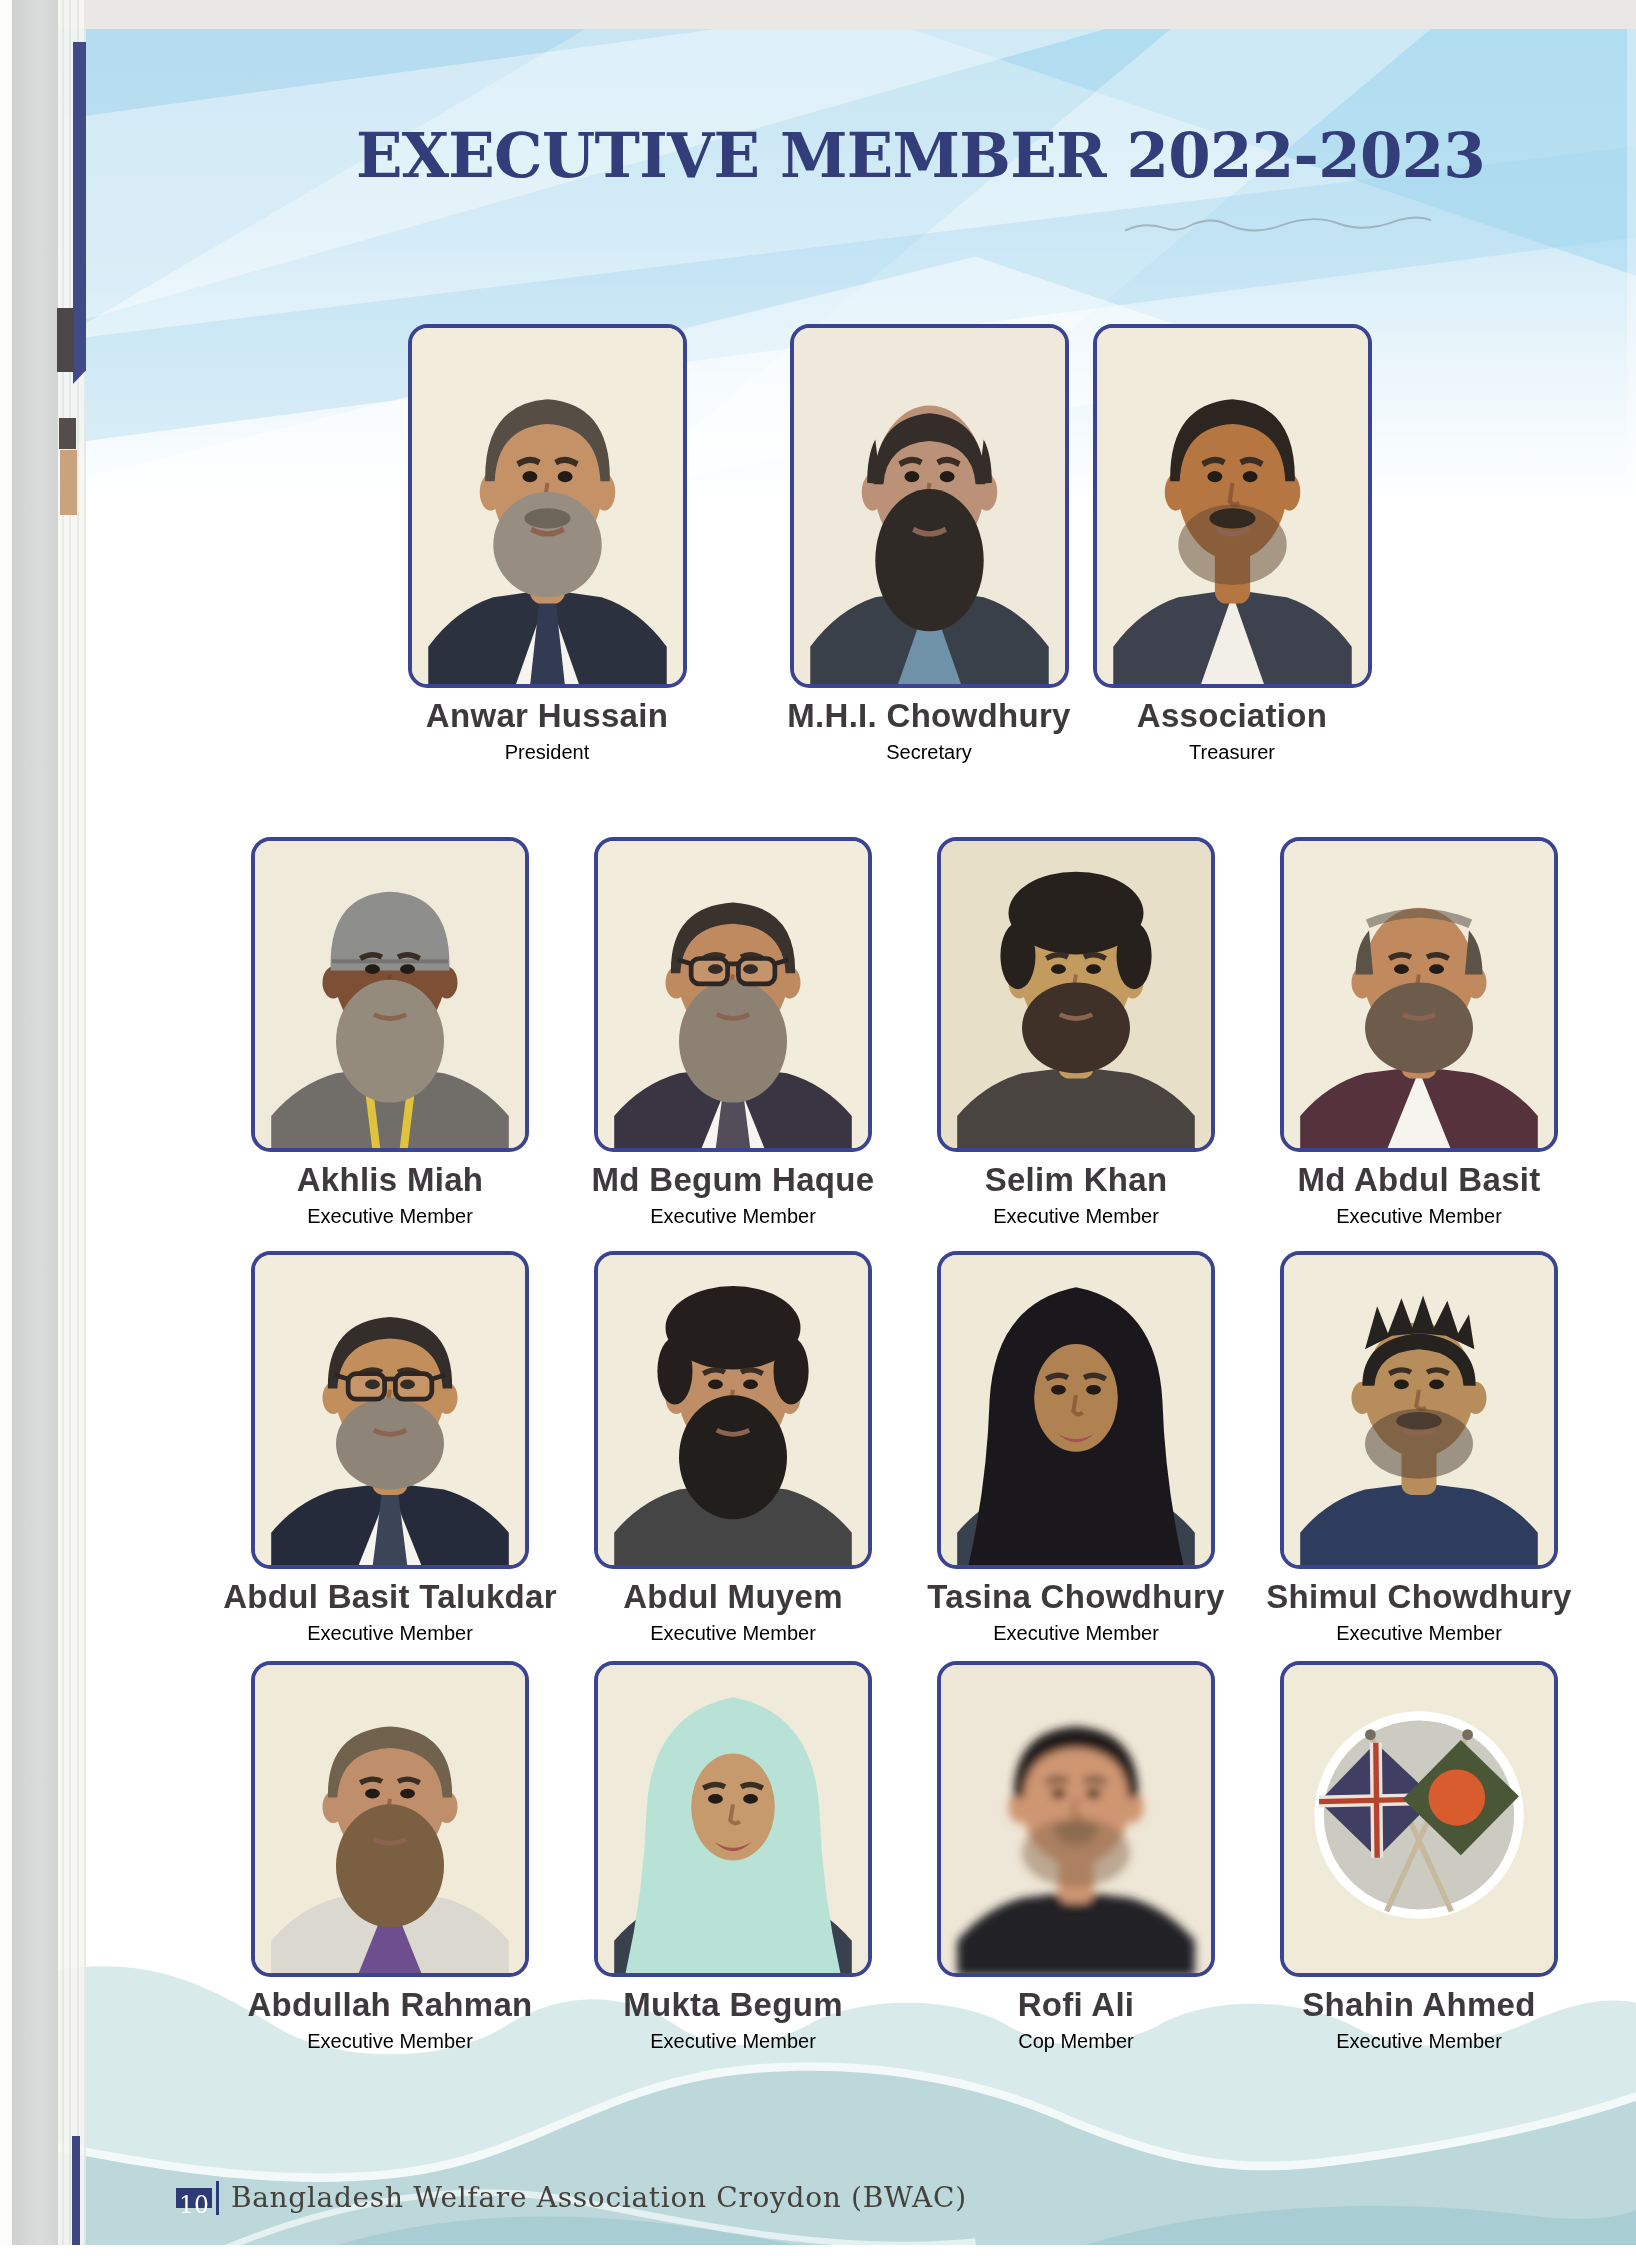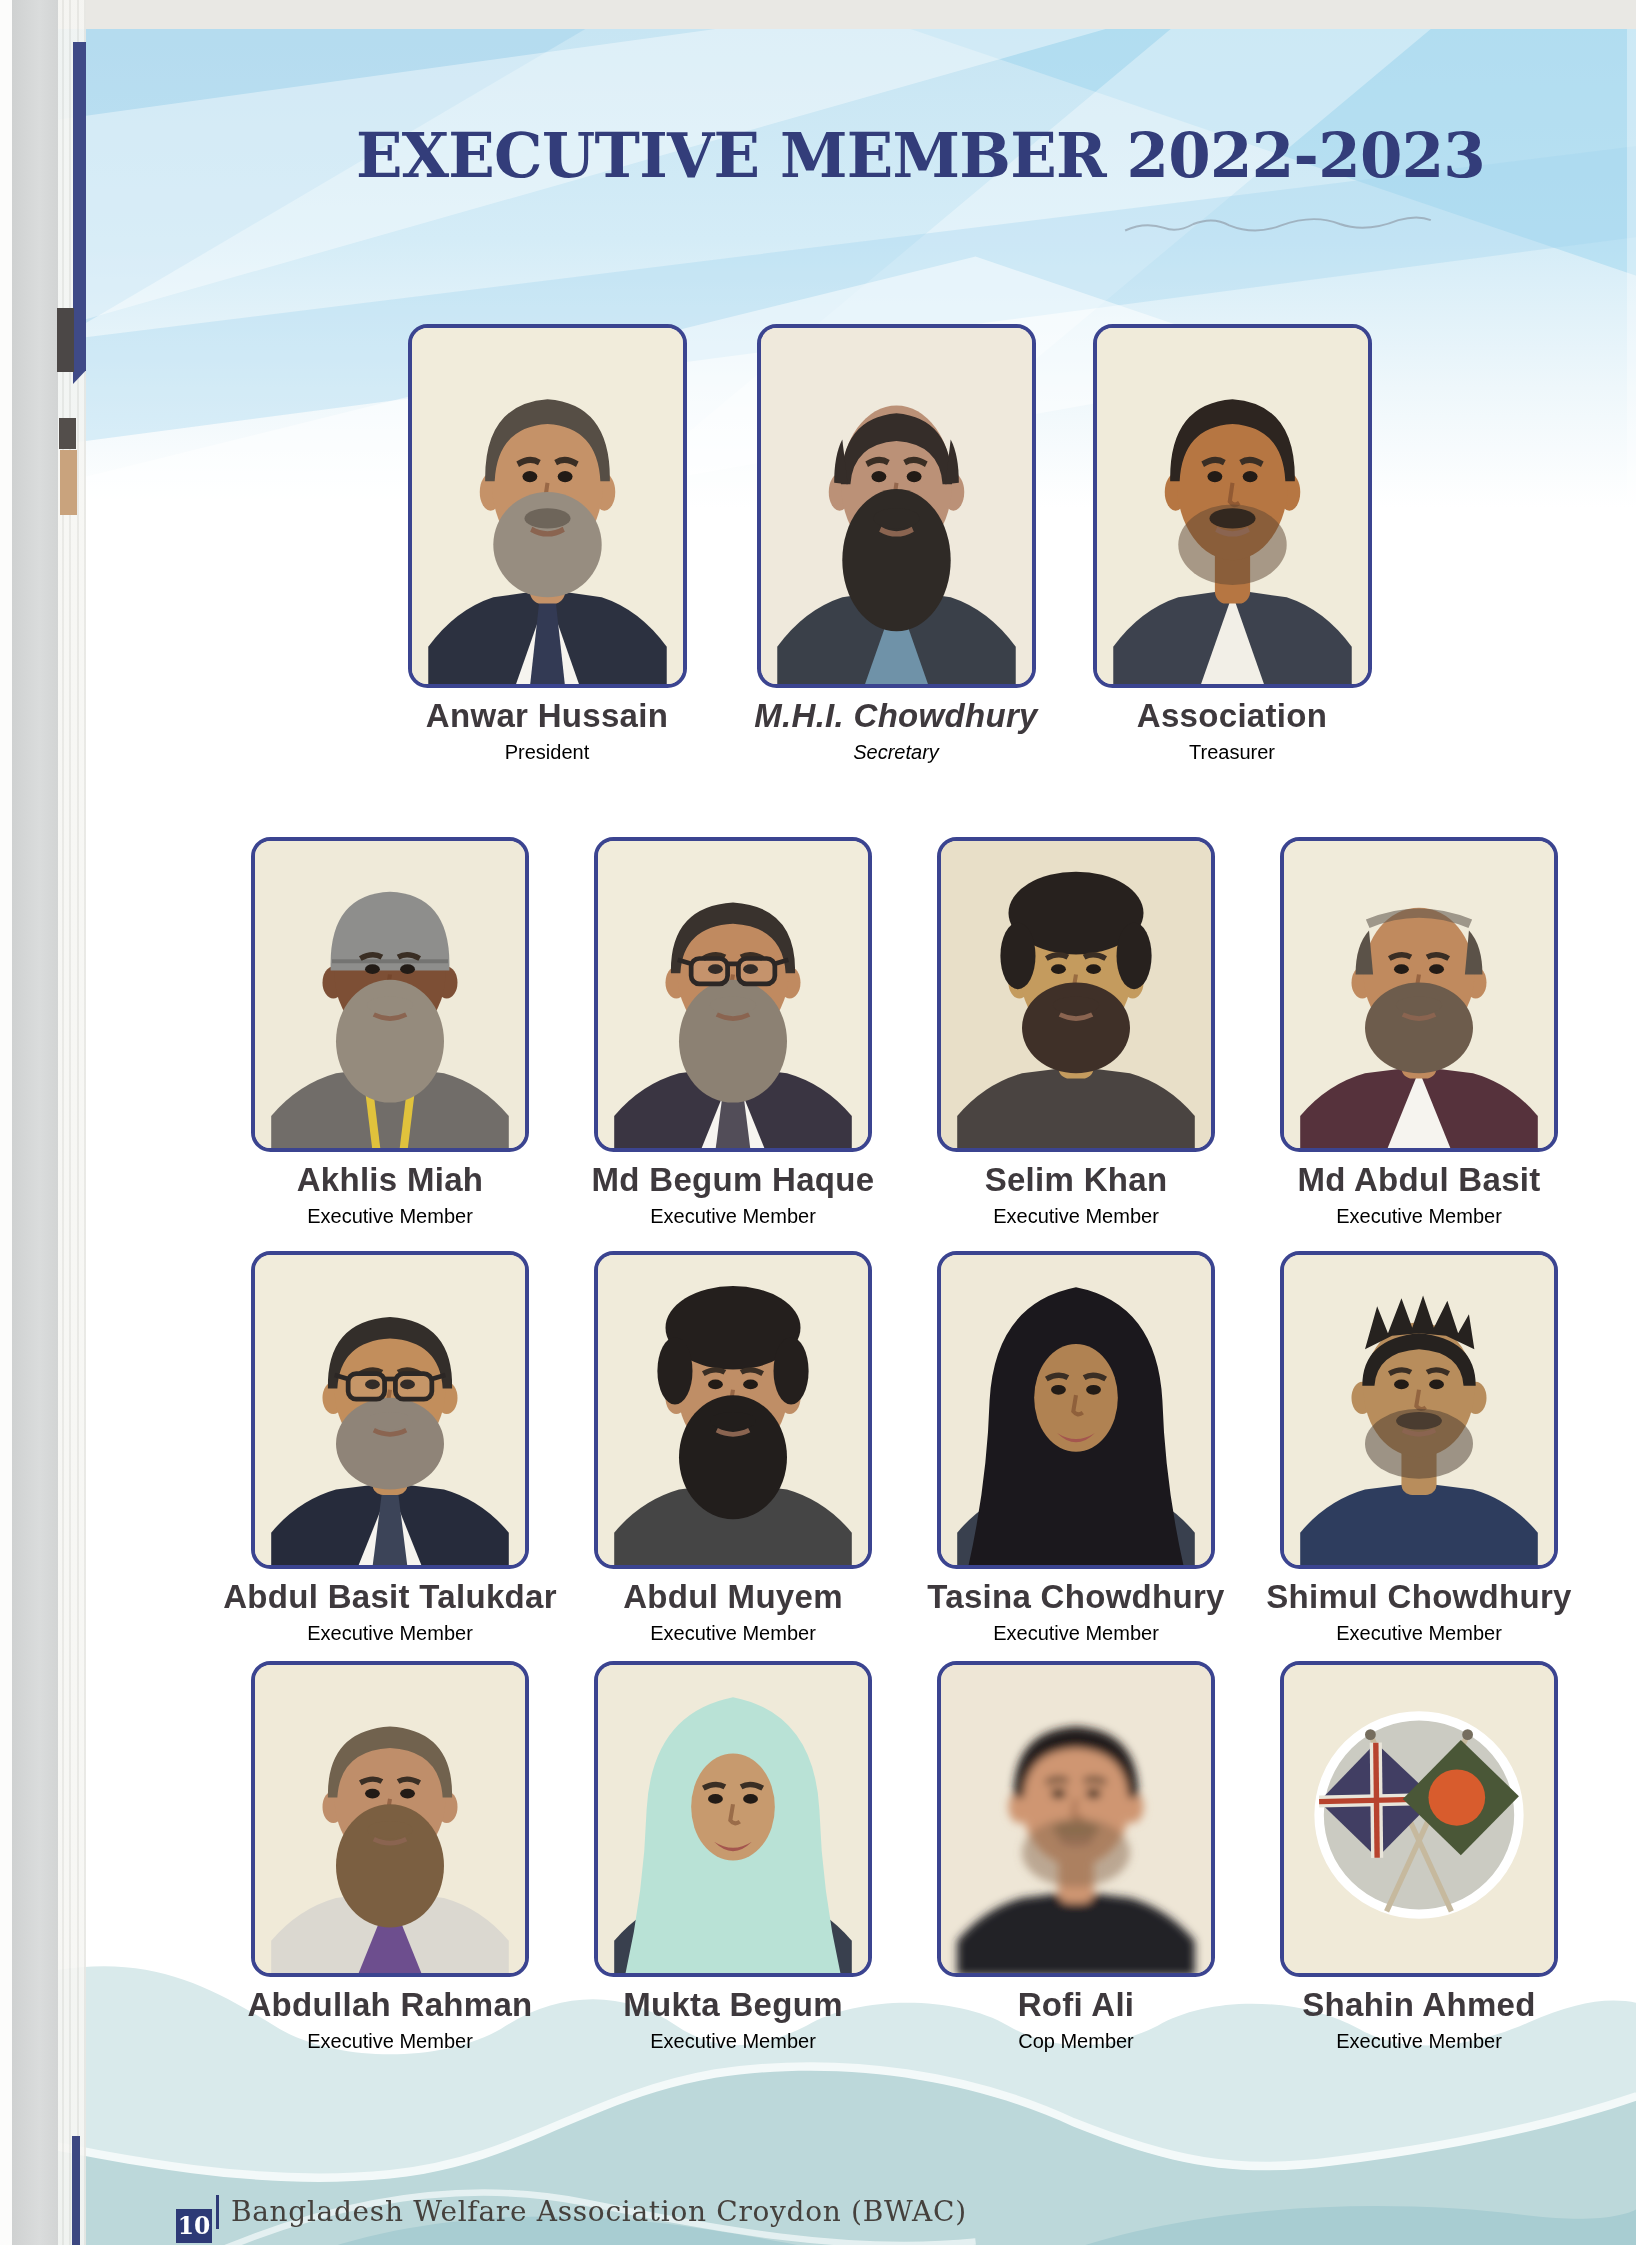--- a/index.html
+++ b/index.html
@@ -27,29 +27,29 @@
   .title{position:absolute;top:120px;left:204px;right:0;text-align:center;
          font-family:"DejaVu Serif",serif;font-weight:700;font-size:61px;letter-spacing:-0.7px;
          color:#333d7a;z-index:5;}
   
   .cell{position:absolute;width:338px;text-align:center;z-index:5;margin-top:40px;}
   .frame{margin:0 auto;width:270px;height:307px;border:4.6px solid #3b4490;border-radius:19.5px;
          overflow:hidden;background:#f0ebda;box-sizing:content-box;}
   .r1{top:284px;} .r2{top:797px;} .r3{top:1211px;} .r4{top:1621px;}
   .r1 .frame{width:271px;height:356px;}
   .r2 .frame{height:307px;} .r3 .frame{height:310px;} .r4 .frame{height:308px;}
-  .p0{left:378px;} .p1{left:727px;font-style:italic;} .p2{left:1063px;}
+  .p0{left:378px;} .p1{left:760px;} .p2{left:1063px;}
   .q0{left:221px;} .q1{left:564px;} .q2{left:907px;} .q3{left:1250px;}
   .name{margin-top:9px;font-weight:700;font-size:33px;line-height:38px;color:#3e393d;letter-spacing:0.3px;}
   .role{font-weight:400;font-size:20px;line-height:34px;color:#000000;}
   .frame svg{display:block;}
   
   .footer{position:absolute;left:176px;top:2181px;display:flex;align-items:center;z-index:9;}
-  .badge{width:36px;height:34px;background:#2d3a76;color:#ffffff;text-align:center;
-         font-family:"DejaVu Serif",serif;font-weight:700;font-size:23.4px;line-height:34px;margin-top:28px;}
+  .badge{width:36px;height:20px;background:#2d3a76;color:#ffffff;text-align:center;
+         font-family:"DejaVu Serif",serif;font-weight:400;font-size:23.4px;line-height:34px;}
   .fbar{width:3.3px;height:34px;background:#2d3a76;margin-left:3.9px;}
   .ftext{margin-left:11.7px;font-family:"DejaVu Serif",serif;font-size:28px;line-height:34px;
          color:#45413d;letter-spacing:0.7px;}
 </style>
 </head>
 <body>
 
 <div class="topband"></div>
 
 <svg class="topwaves" viewBox="0 0 2517 920" preserveAspectRatio="none">

